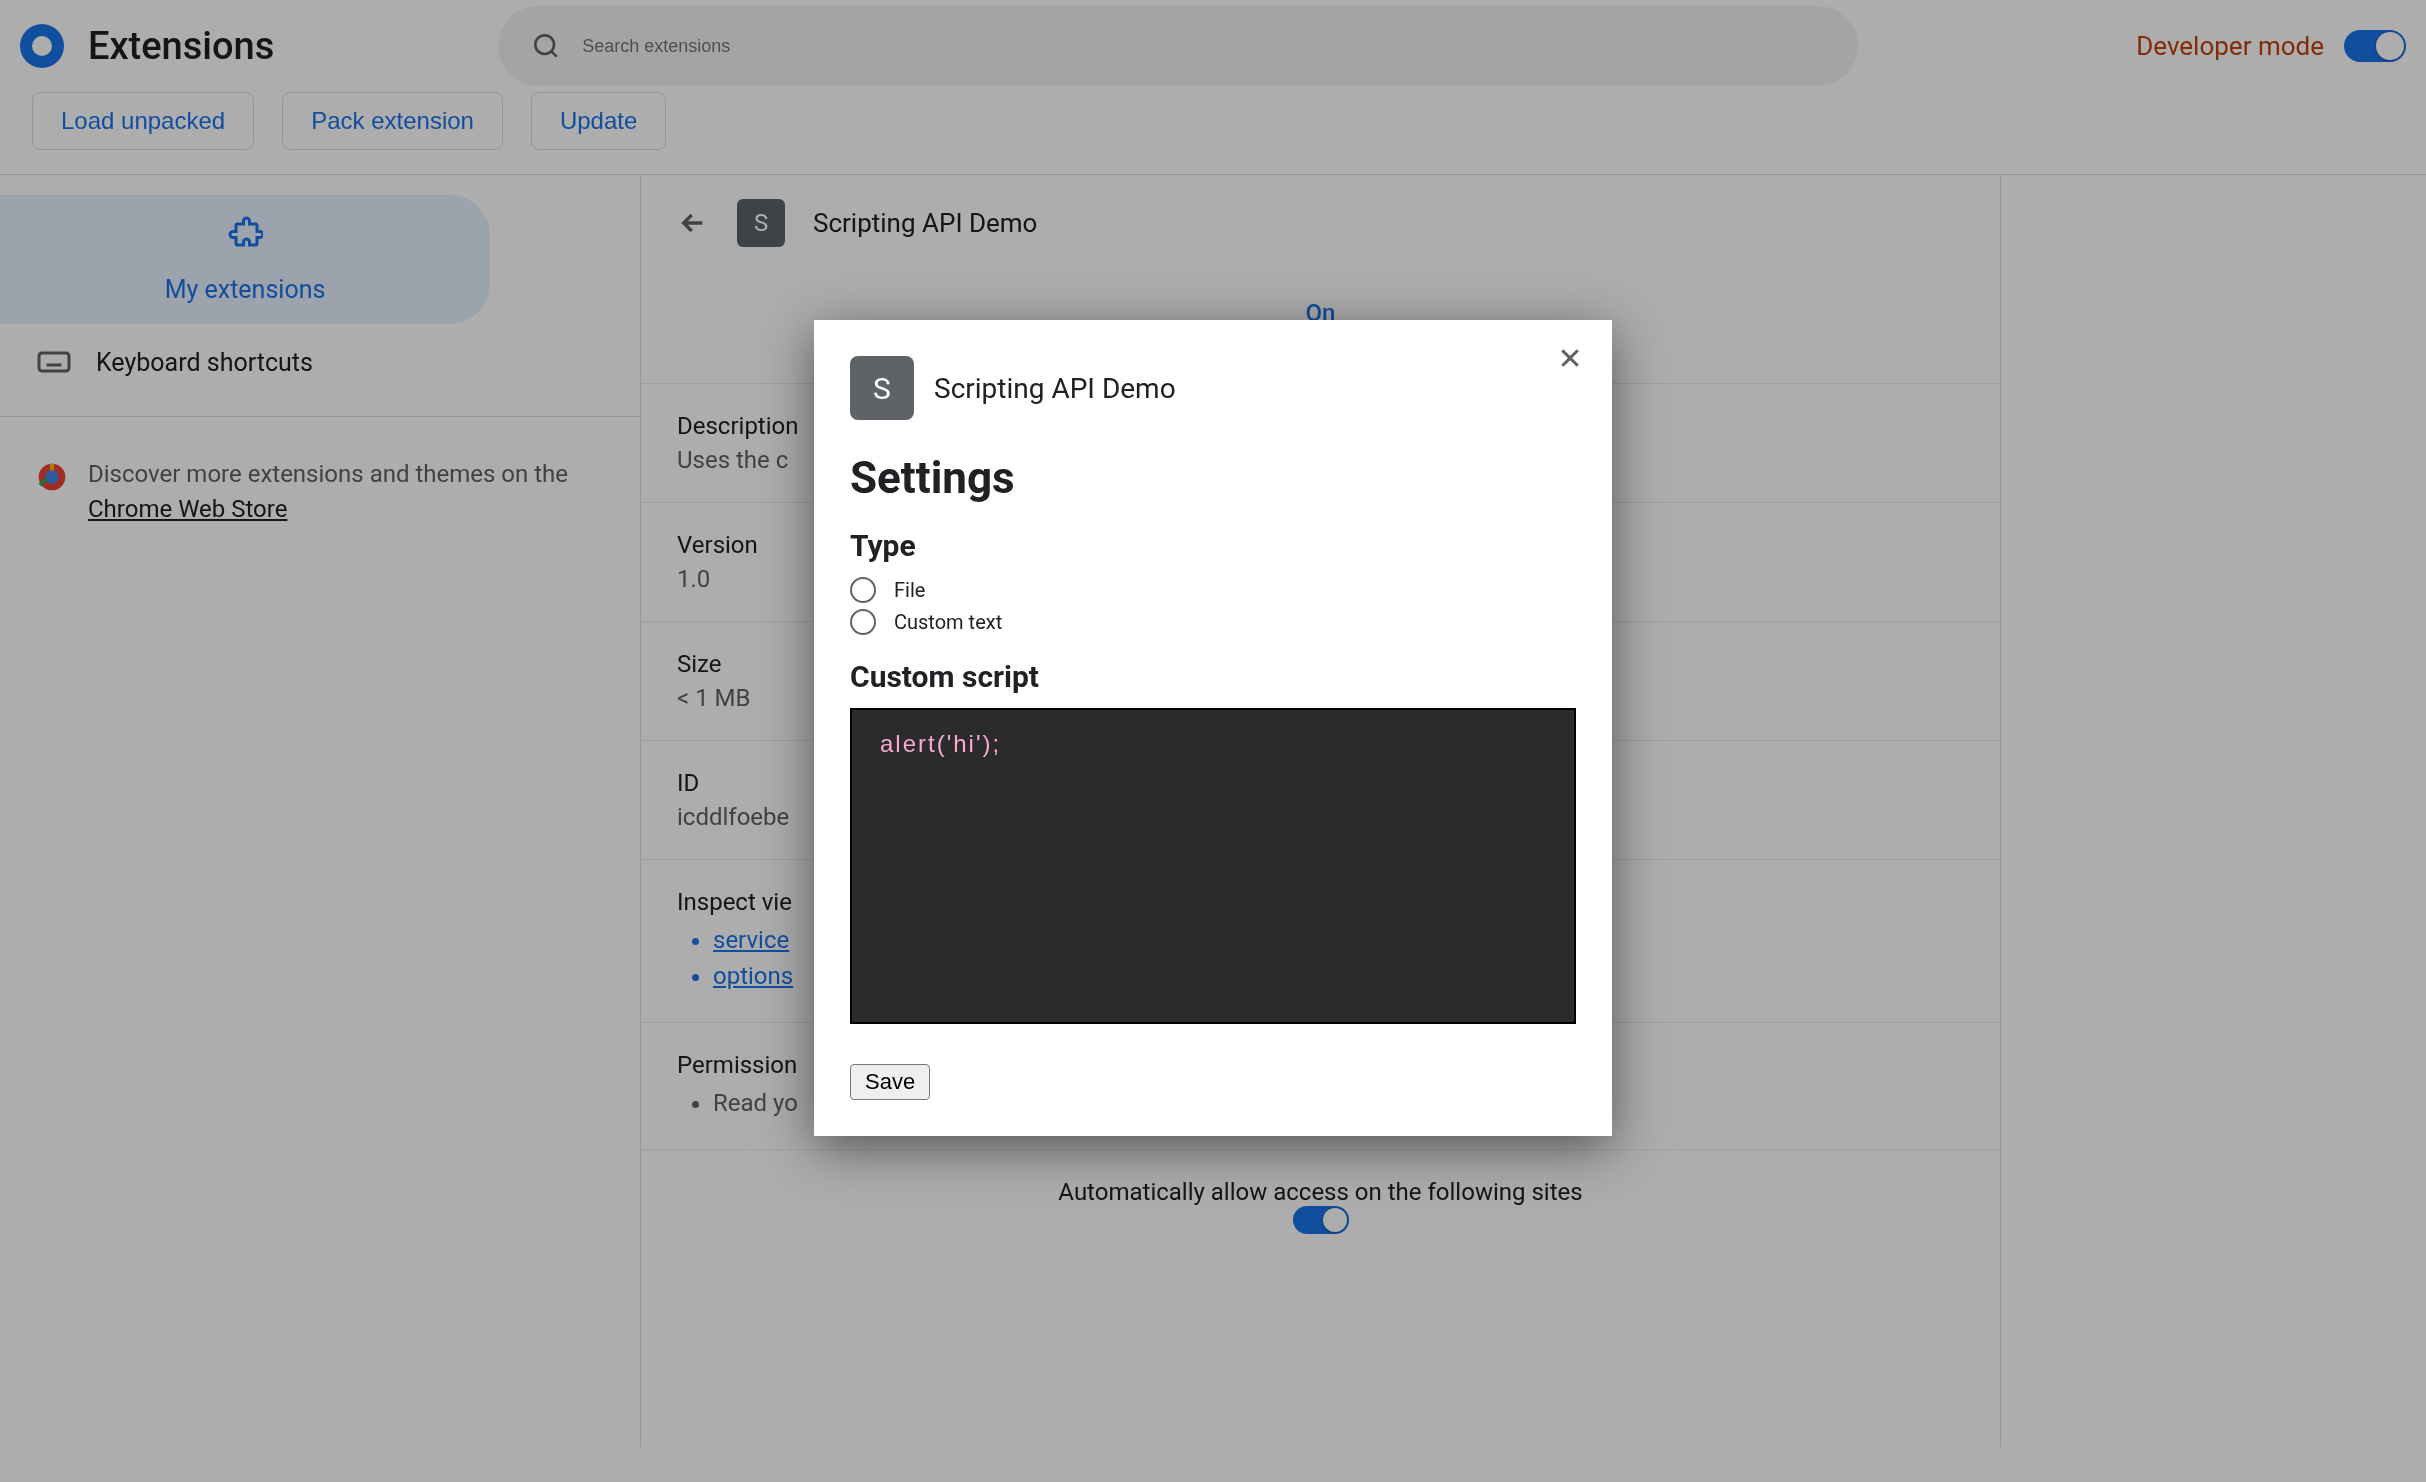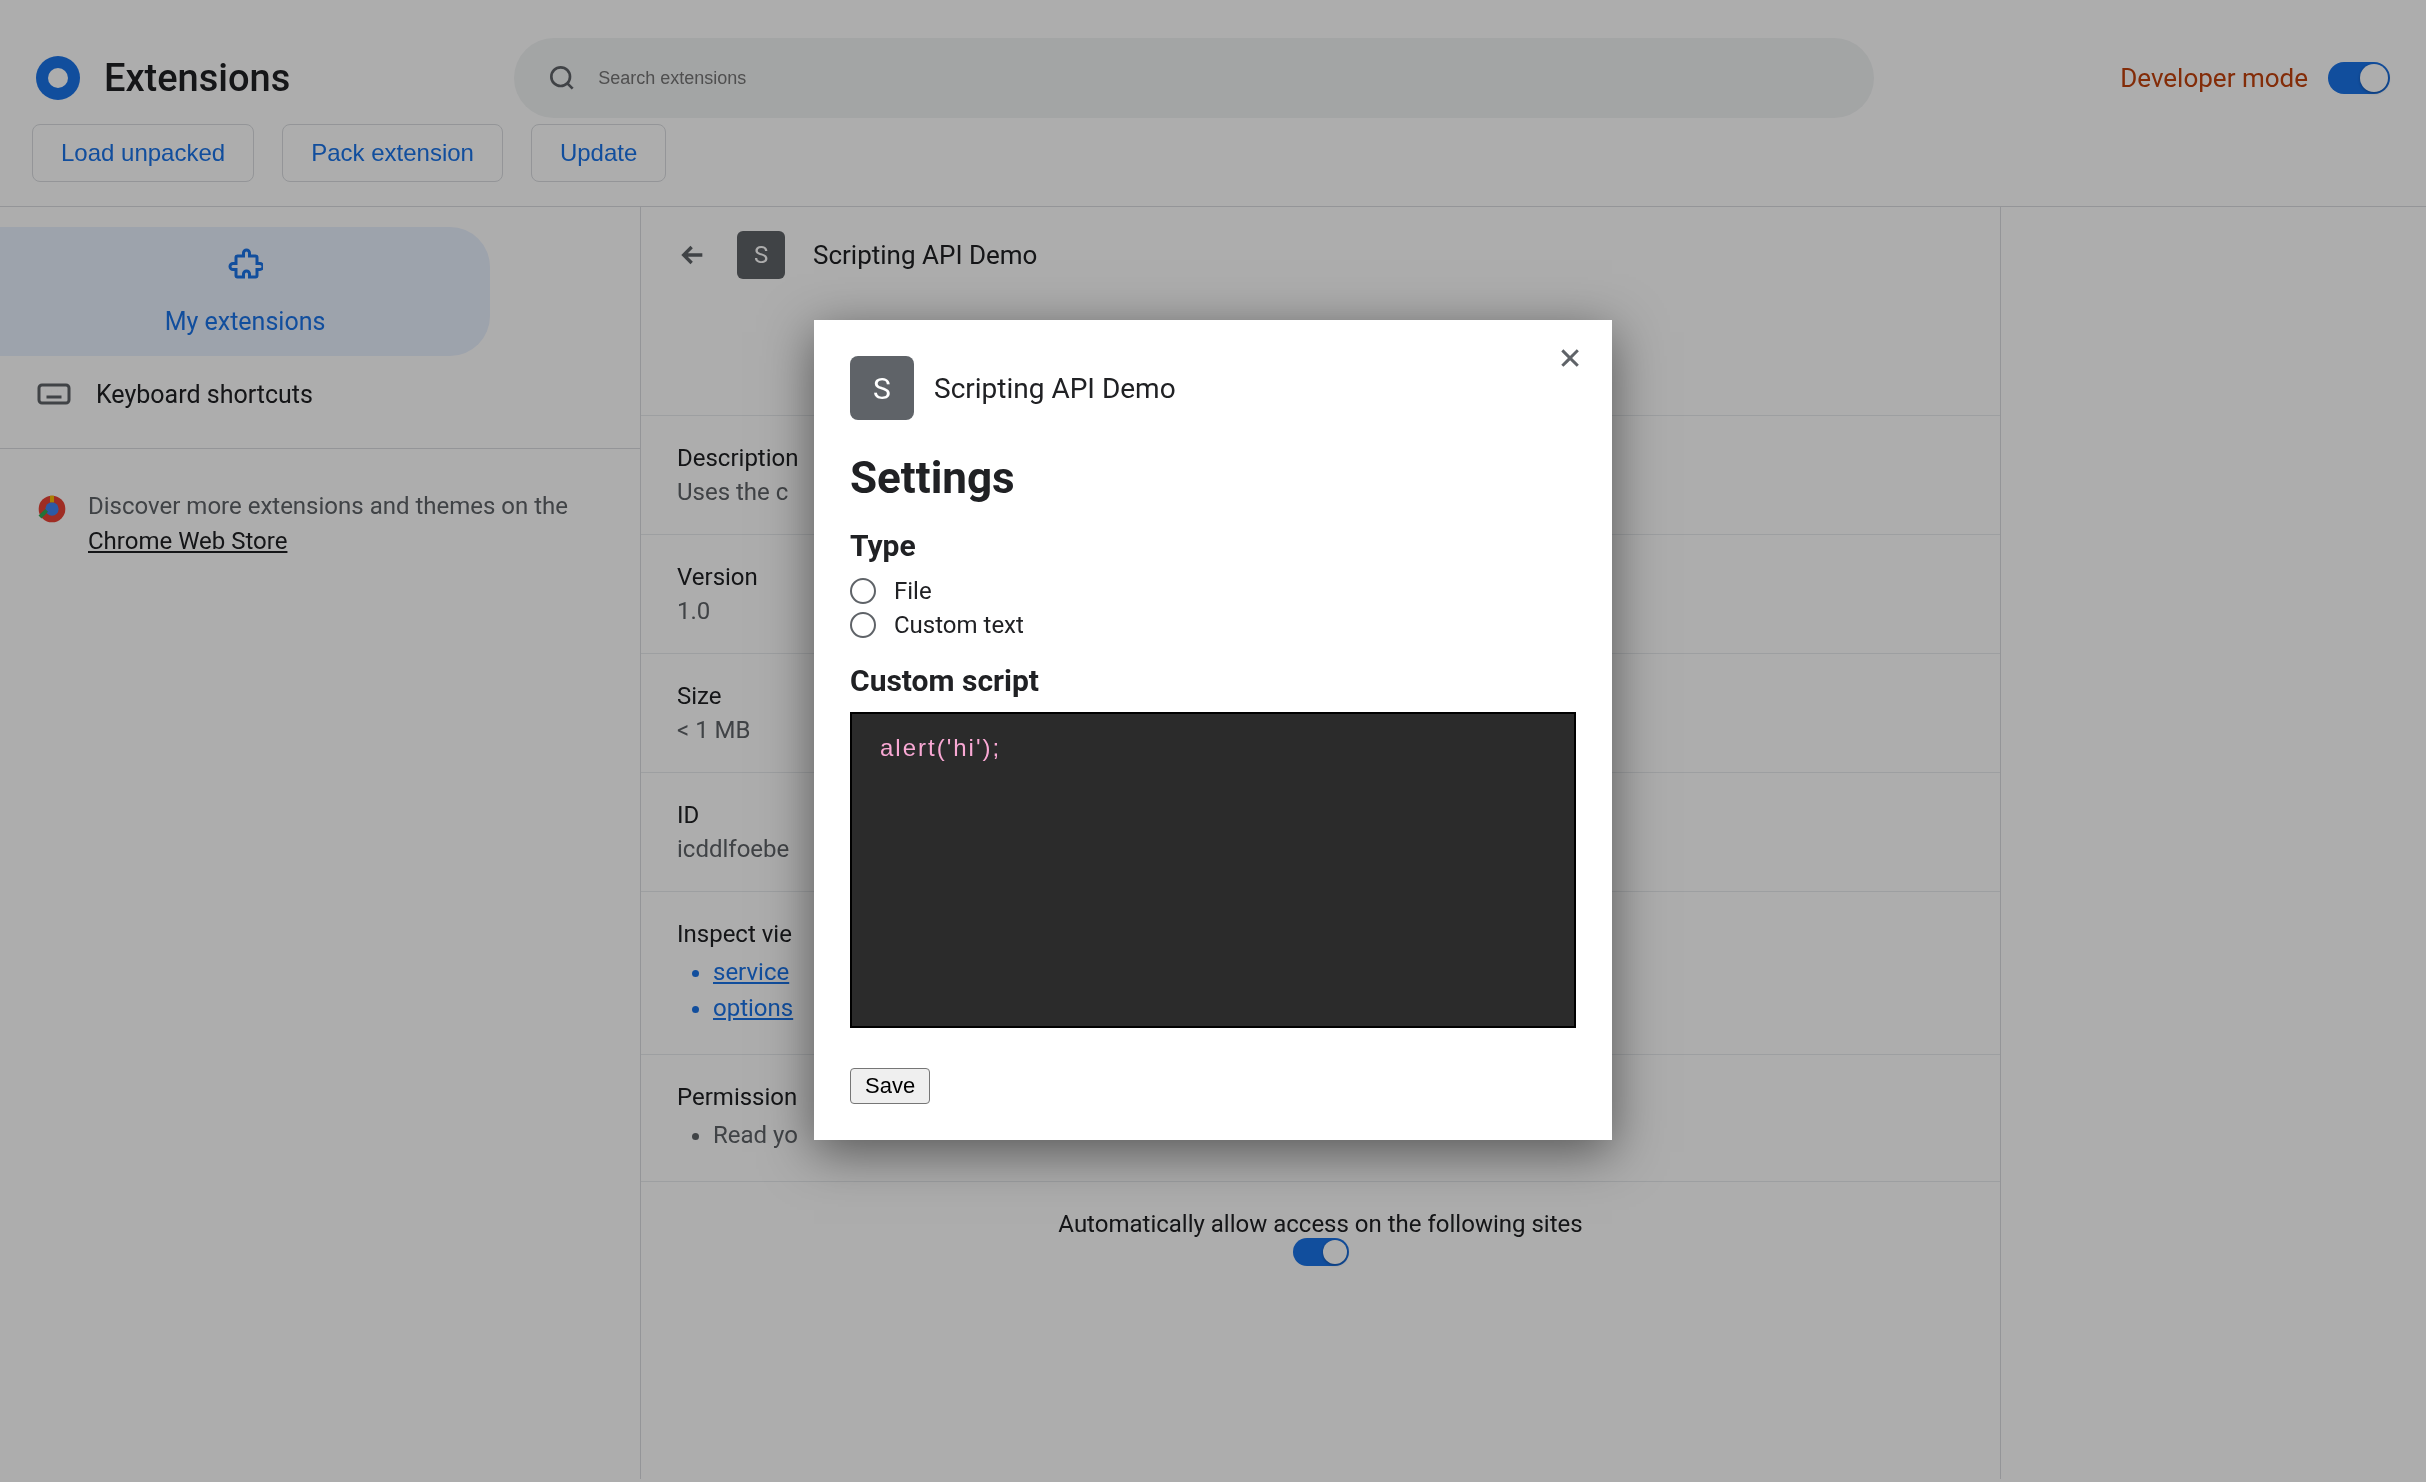--- a/index.html
+++ b/index.html
@@ -11,24 +11,23 @@
   width: 2426px;
   height: 1482px;
   overflow: hidden;
   position: relative;
 }
 
 
 .header {
   display: flex;
   align-items: center;
-  padding: 0 36px;
+  padding: 0 20px;
   height: 92px;
   gap: 24px;
-  margin-top: 32px;
 }
 .logo-icon {
   width: 44px;
   height: 44px;
   background: #1a73e8;
   border-radius: 50%;
   position: relative;
   display: flex;
   align-items: center;
   justify-content: center;
@@ -288,21 +287,21 @@
   border-radius: 8px;
   display: flex;
   align-items: center;
   justify-content: center;
   font-size: 30px;
 }
 .modal-ext-title { font-size: 28px; }
 .modal h1 { font-size: 44px; font-weight: 700; margin-bottom: 24px; }
 .modal h2 { font-size: 30px; font-weight: 700; margin-bottom: 14px; }
 .radio-group { display: flex; flex-direction: column; gap: 6px; margin-bottom: 24px; }
-.radio-row { display: flex; align-items: center; gap: 18px; font-size: 24px; }
+.radio-row { display: flex; align-items: center; gap: 18px; font-size: 20px; }
 .radio-circle {
   width: 26px;
   height: 26px;
   border: 2px solid #5f6368;
   border-radius: 50%;
 }
 .code-area {
   width: 100%;
   height: 316px;
   background: #2b2b2b;

